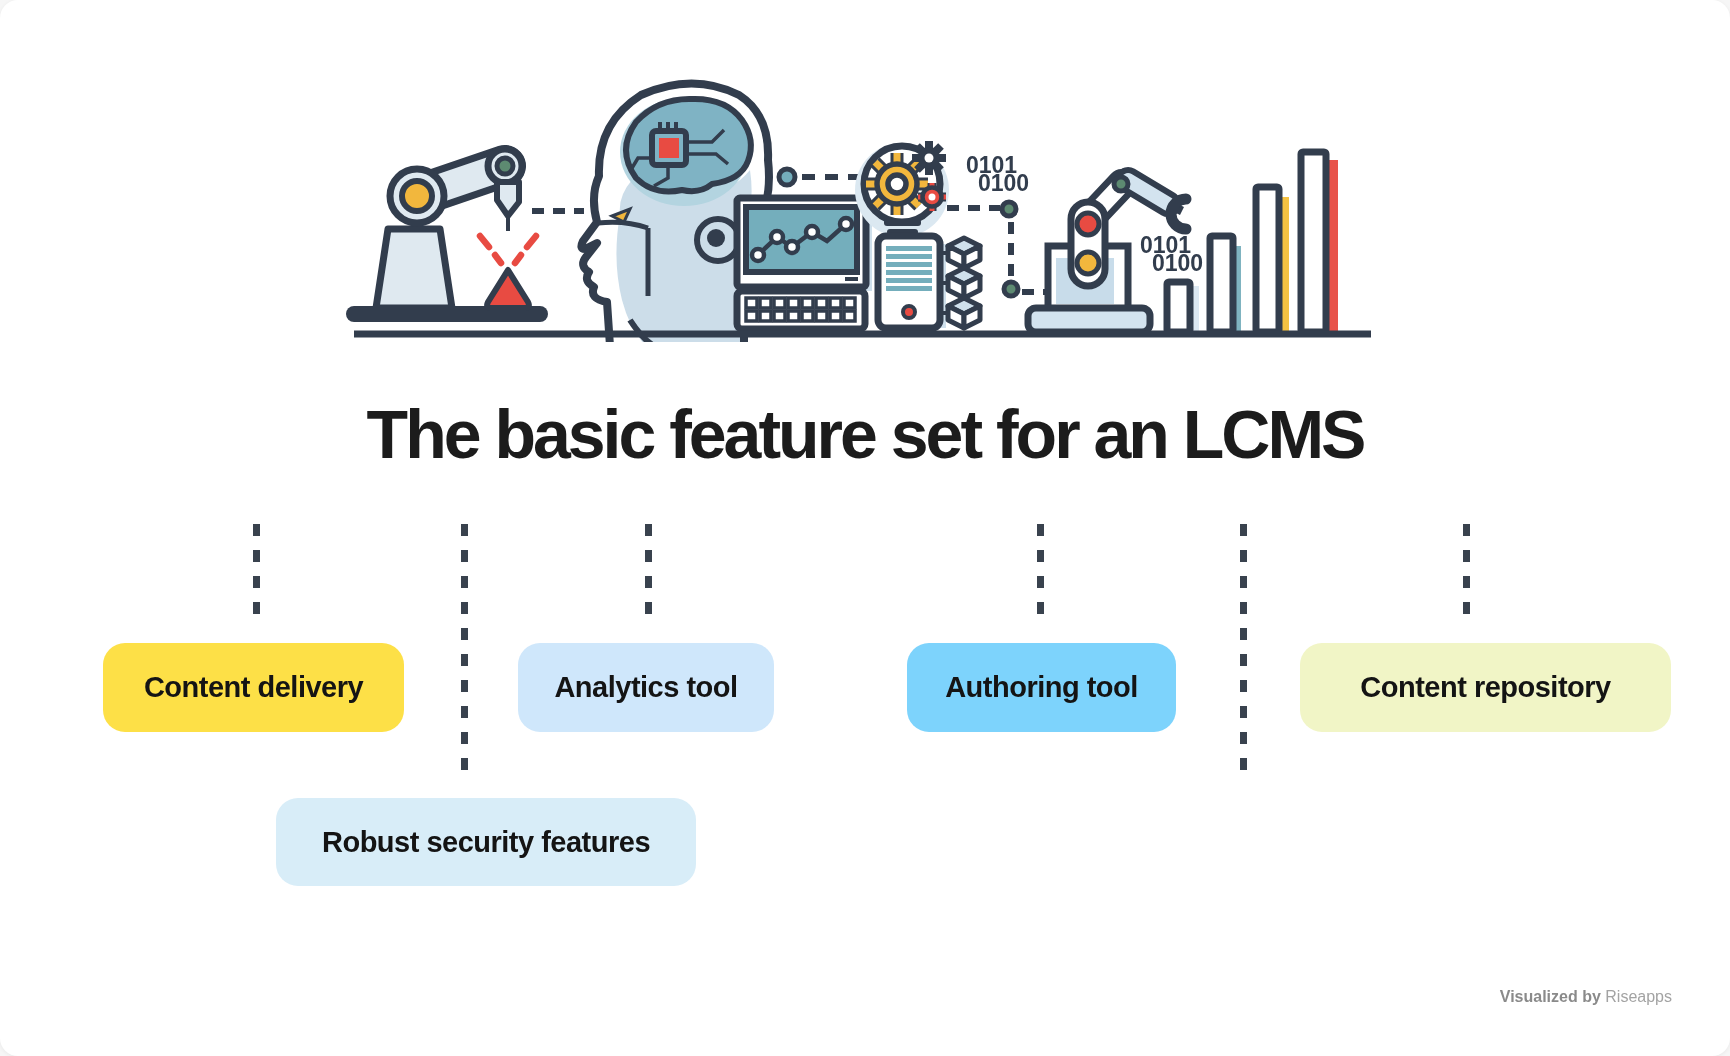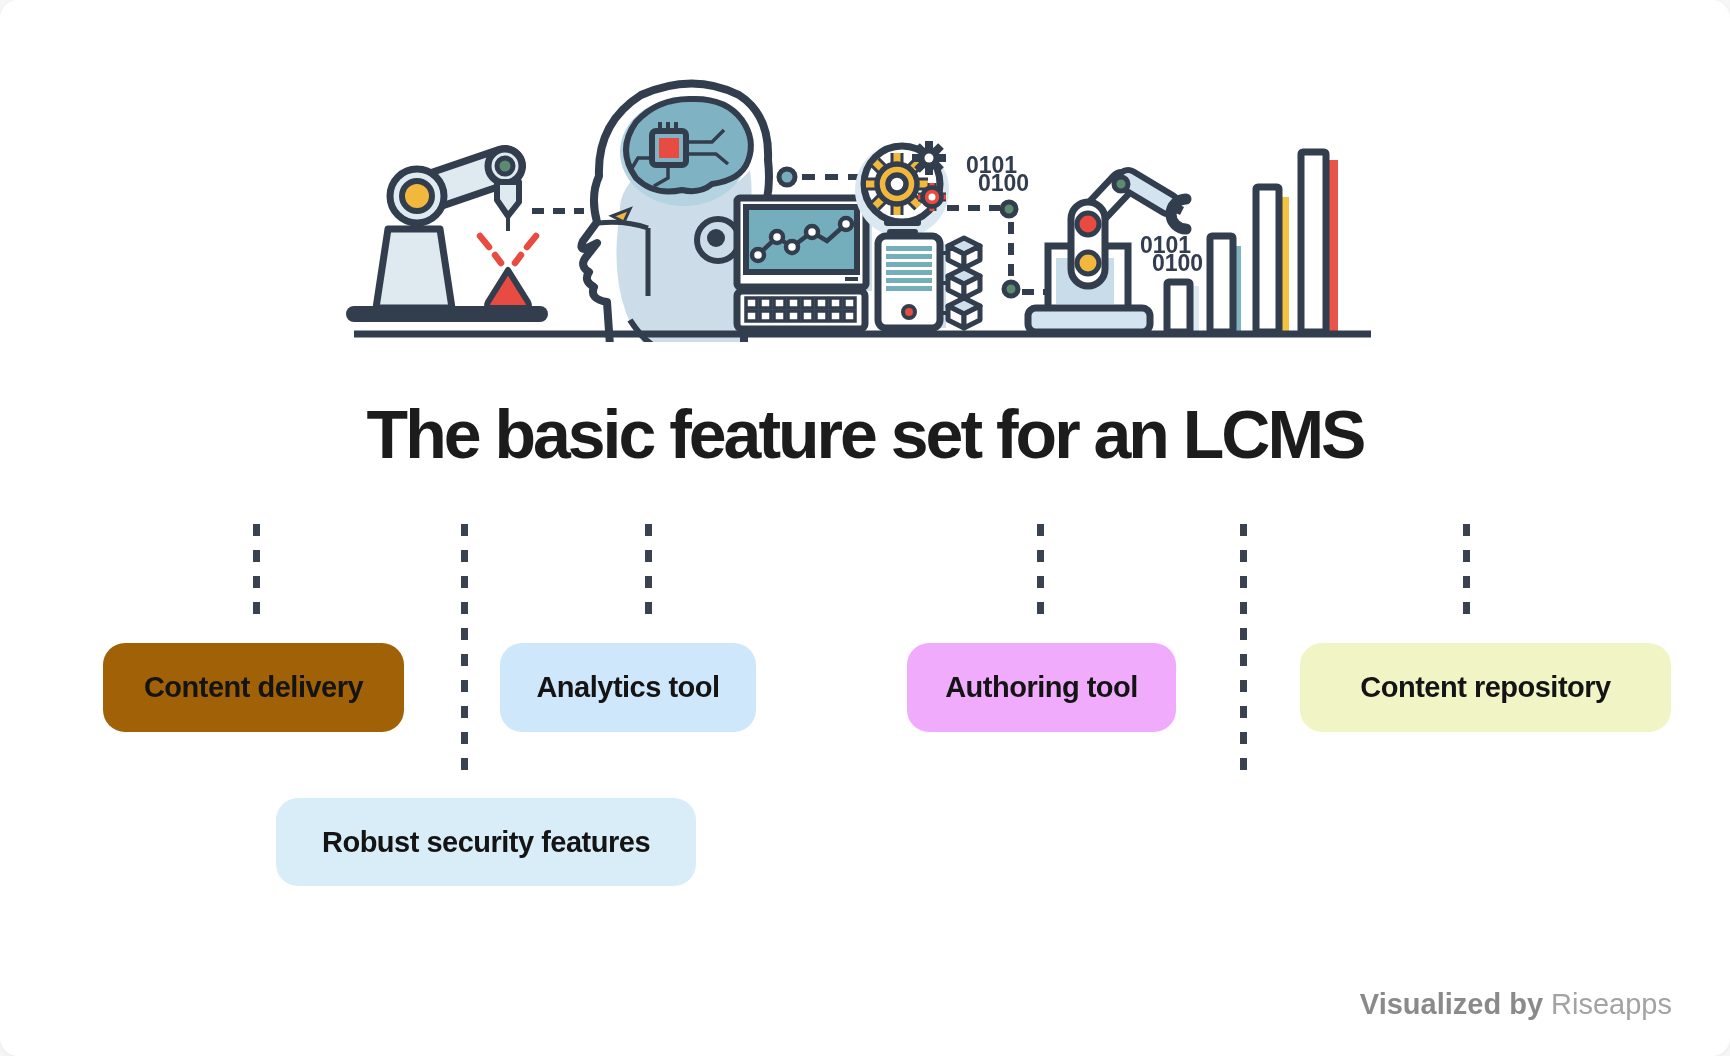--- a/index.html
+++ b/index.html
@@ -29,27 +29,27 @@
   .vdash.long{height:250px;}
   .d1{left:253px;} .d2{left:461px;} .d3{left:645px;}
   .d4{left:1037px;} .d5{left:1240px;} .d6{left:1463px;}
   .feature{
     position:absolute; height:89px; border-radius:22px;
     display:flex; align-items:center; justify-content:center;
     font-size:29px; font-weight:bold; letter-spacing:-.5px; color:var(--box-text);
     white-space:nowrap;
   }
   .f0{left:103px;  top:643px; width:301px;}
-  .f1{left:500px;  top:643px; width:256px;}
+  .f1{left:518px;  top:643px; width:256px;}
   .f2{left:907px;  top:643px; width:269px;}
   .f3{left:1300px; top:643px; width:371px;}
   .f4{left:276px;  top:798px; width:420px; height:88px;}
   .f5{left:1050px; top:798px; width:380px; height:88px;}
   .footer{
-    position:absolute; right:58px; top:988px; font-size:29px; white-space:nowrap;
+    position:absolute; right:58px; top:988px; font-size:16px; white-space:nowrap;
   }
   .footer .bold{font-weight:bold; color:var(--footer-bold);}
   .footer .brand{font-weight:normal; color:var(--footer-light);}
   svg text{font-family:"Liberation Sans", sans-serif; font-weight:bold;}
 </style>
 </head>
 <body>
 
 <div class="card">
 
@@ -275,27 +275,27 @@
 
   <h1 class="page-title">The basic feature set for an LCMS</h1>
 
   <div class="vdash short d1"></div>
   <div class="vdash long d2"></div>
   <div class="vdash short d3"></div>
   <div class="vdash short d4"></div>
   <div class="vdash long d5"></div>
   <div class="vdash short d6"></div>
 
-  <div class="feature f0" style="background-color: #a16207;">
+  <div class="feature f0" style="background-color: #fde047;">
     <span>Content delivery</span>
   </div>
   <div class="feature f1" style="background-color: rgb(207, 231, 251);">
     <span>Analytics tool</span>
   </div>
-  <div class="feature f2" style="background-color: #f0abfc;">
+  <div class="feature f2" style="background-color: #7dd3fc;">
     <span>Authoring tool</span>
   </div>
   <div class="feature f3" style="background-color: rgb(241, 245, 198);">
     <span>Content repository</span>
   </div>
   <div class="feature f4" style="background-color: rgb(216, 237, 248);">
     <span>Robust security features</span>
   </div>
 
   <div class="footer">

